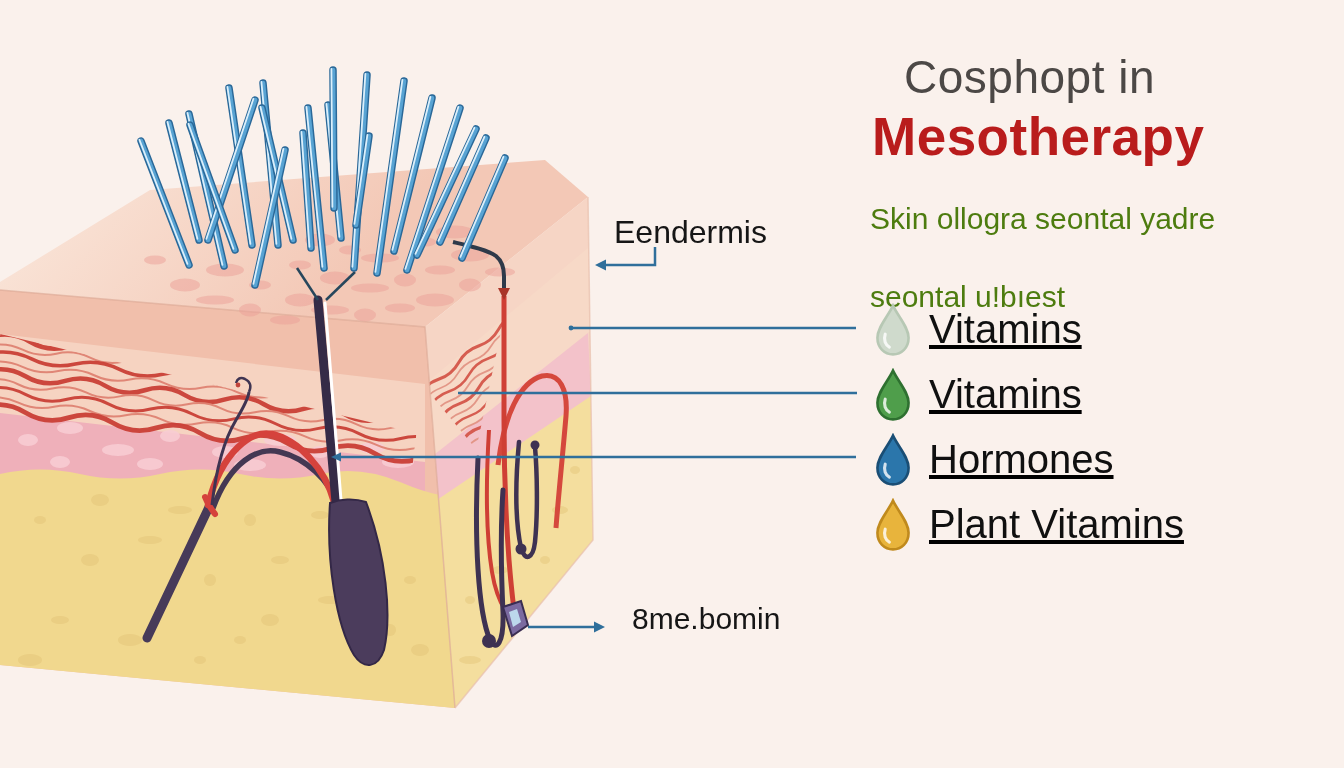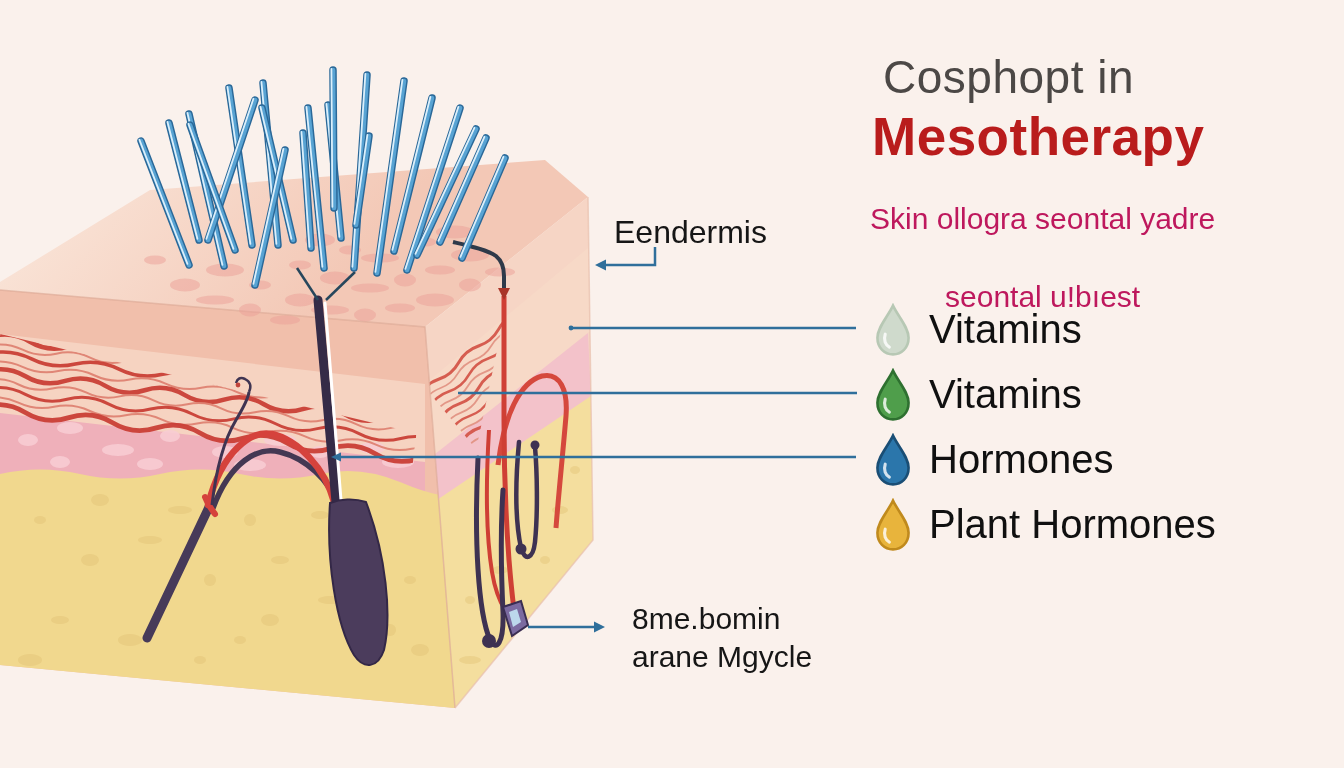--- a/index.html
+++ b/index.html
@@ -3,27 +3,27 @@
 <meta charset="utf-8">
 <style>
   html,body{margin:0;padding:0;}
   .canvas{
     position:relative;width:1344px;height:768px;overflow:hidden;
     background:#faf1ec;
     font-family:"Liberation Sans", sans-serif;
   }
   .illus{position:absolute;left:0;top:0;}
   .txt{position:absolute;white-space:nowrap;}
-  .title-line1{left:883px;top:50px;font-size:46px;color:#4c4846;letter-spacing:.5px;}
+  .title-line1{left:904px;top:50px;font-size:46px;color:#4c4846;letter-spacing:.5px;}
   .title-line2{left:872px;top:106px;font-size:53px;font-weight:bold;color:#b91c1c;letter-spacing:.5px;}
-  .subtitle{left:870px;top:199px;font-size:30px;line-height:39px;color:#be185d;white-space:pre-line;text-align:center;}
+  .subtitle{left:870px;top:199px;font-size:30px;line-height:39px;color:#4d7c0f;white-space:pre-line;}
   .epi-label{left:614px;top:214px;font-size:32px;color:#161616;}
   .inj-label{left:613px;top:600px;font-size:30px;line-height:38px;color:#161616;margin-left:19px;}
   .ingredients{position:absolute;left:872px;top:297px;}
-  .ing-row{display:flex;align-items:center;gap:15px;height:65px;}
+  .ing-row{display:flex;align-items:center;gap:15px;height:65px;text-decoration:underline;}
   .drop{width:42px;height:54px;flex:0 0 auto;}
   .drop-shape{stroke-width:2.5;}
   .drop-hl{fill:none;stroke:#ffffff;stroke-width:3;stroke-linecap:round;opacity:.8;}
   .ing-label{font-size:40px;color:#101010;}
 </style>
 </head>
 <body>
 
 <div class="canvas">
 
@@ -285,21 +285,21 @@
 
   <div class="txt title-line1">Cosphopt in</div>
   <div class="txt title-line2">Mesotherapy</div>
 
   <div class="txt subtitle"><span>Skin ollogra seontal yadre</span><br>
     <span>seontal u!bıest</span></div>
 
   <div class="txt epi-label">Eendermis</div>
 
   <div class="txt inj-label"><span>8me.bomin</span><br>
-    <span>arane Mgycle</span></div>
+    </div>
 
   <div class="ingredients">
     <div class="ing-row">
       <svg class="drop" viewBox="0 0 40 52">
         <path class="drop-shape" d="M20,2.5 C15,13 5,23.5 5,33.5 C5,43.2 11.8,49.5 20,49.5 C28.2,49.5 35,43.2 35,33.5 C35,23.5 25,13 20,2.5 Z" fill="#cfdacc" stroke="#b7c8b4"></path>
         <path class="drop-hl" d="M12.5,30 c-1.8,5.5 0.2,10.5 4,12.5"></path>
       </svg>
       <span class="ing-label">Vitamins</span>
     </div>
     <div class="ing-row">
@@ -314,16 +314,16 @@
         <path class="drop-shape" d="M20,2.5 C15,13 5,23.5 5,33.5 C5,43.2 11.8,49.5 20,49.5 C28.2,49.5 35,43.2 35,33.5 C35,23.5 25,13 20,2.5 Z" fill="#2b76ab" stroke="#1a4e75"></path>
         <path class="drop-hl" d="M12.5,30 c-1.8,5.5 0.2,10.5 4,12.5"></path>
       </svg>
       <span class="ing-label">Hormones</span>
     </div>
     <div class="ing-row">
       <svg class="drop" viewBox="0 0 40 52">
         <path class="drop-shape" d="M20,2.5 C15,13 5,23.5 5,33.5 C5,43.2 11.8,49.5 20,49.5 C28.2,49.5 35,43.2 35,33.5 C35,23.5 25,13 20,2.5 Z" fill="#e8b43c" stroke="#c08a1d"></path>
         <path class="drop-hl" d="M12.5,30 c-1.8,5.5 0.2,10.5 4,12.5"></path>
       </svg>
-      <span class="ing-label">Plant Hormones</span>
+      <span class="ing-label">Plant Vitamins</span>
     </div>
   </div>
 </div>
 
 </body></html>

